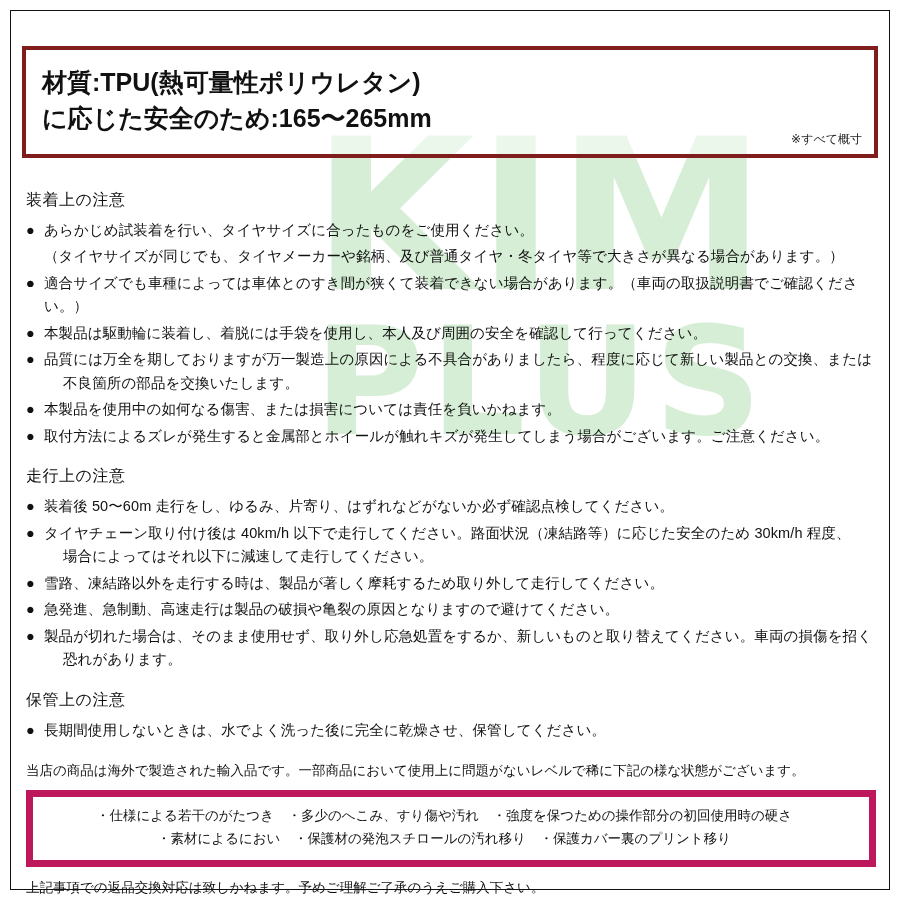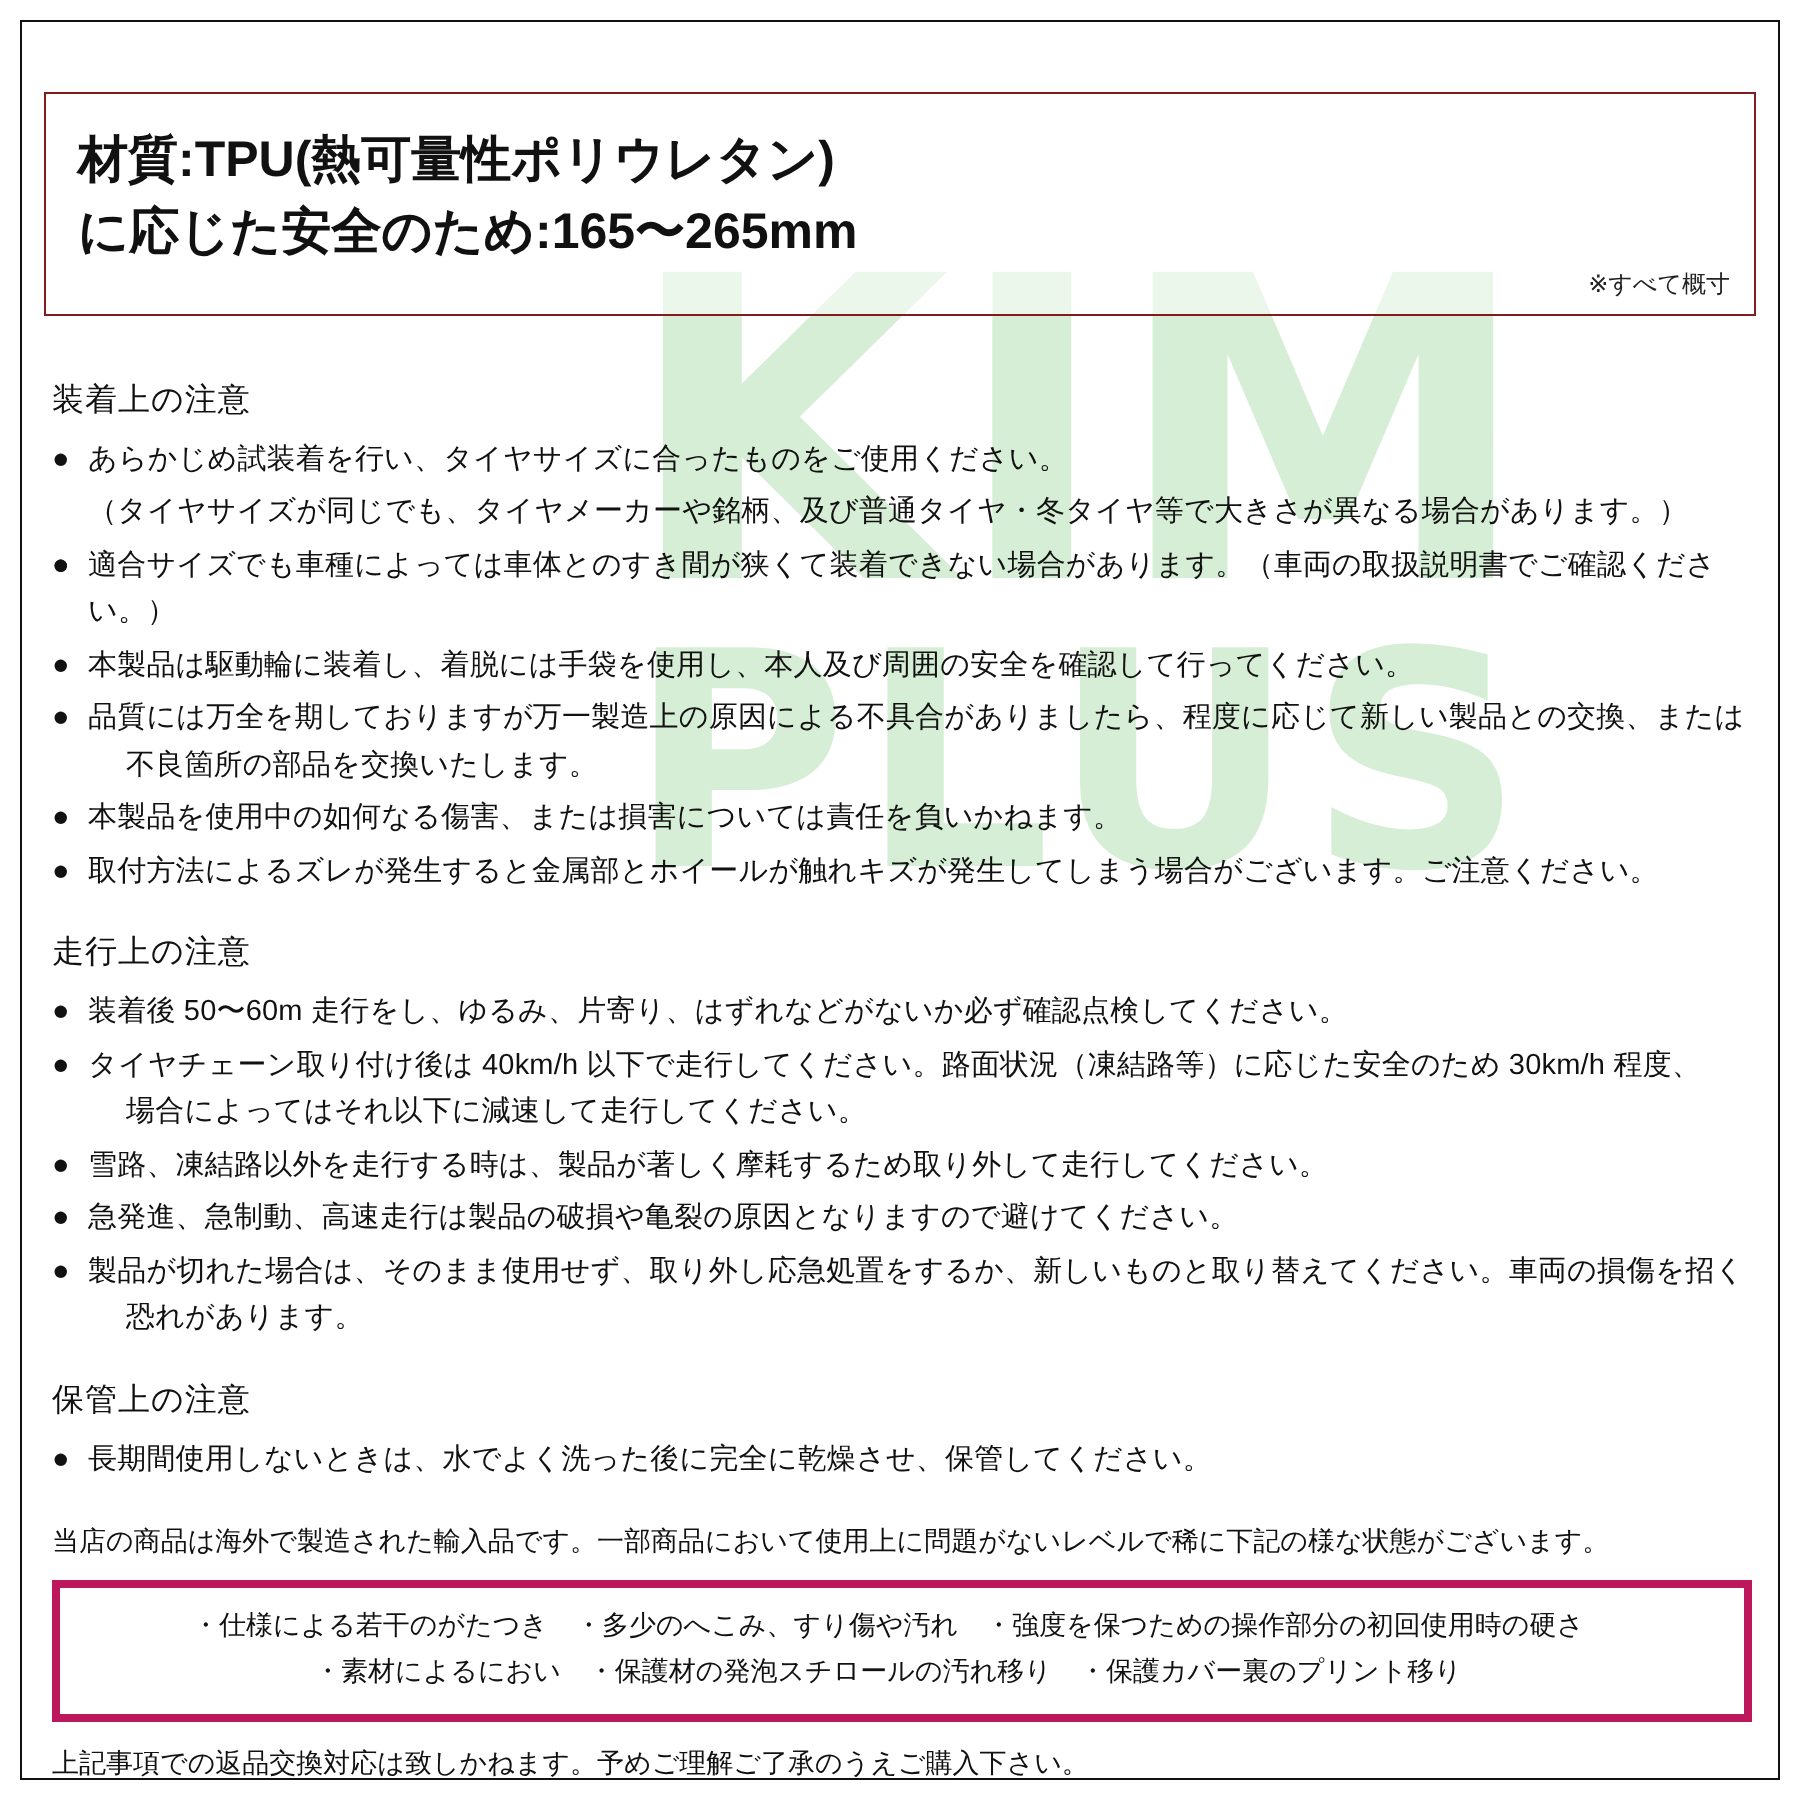--- a/index.html
+++ b/index.html
@@ -61,21 +61,21 @@
     position: relative;
     z-index: 2;
   }
   
   .header-box {
     position: absolute;
     left: 22px;
     top: 46px;
     width: 856px;
     height: 112px;
-    border: 1px solid #7f1d1d;
+    border: 4px solid #7f1d1d;
     box-sizing: border-box;
     background: rgba(255,255,255,0.55);
   }
   .header-line1, .header-line2 {
     position: absolute;
     left: 16px;
     font-weight: bold;
     font-size: 25px;
     letter-spacing: 0px;
     white-space: nowrap;
@@ -136,21 +136,21 @@
 
   
   .note-para {
     font-size: 13.5px;
     line-height: 1.6;
     margin: 4px 0 8px 0;
     color: #111111;
   }
   
   .defect-box {
-    border: 4px solid #be185d;
+    border: 7px solid #be185d;
     box-sizing: border-box;
     padding: 8px 24px 9px 10px;
     background: rgba(255,255,255,0.55);
     margin: 2px 0 10px 0;
   }
   .defect-row {
     font-size: 13.5px;
     line-height: 1.7;
     text-align: center;
     white-space: nowrap;

